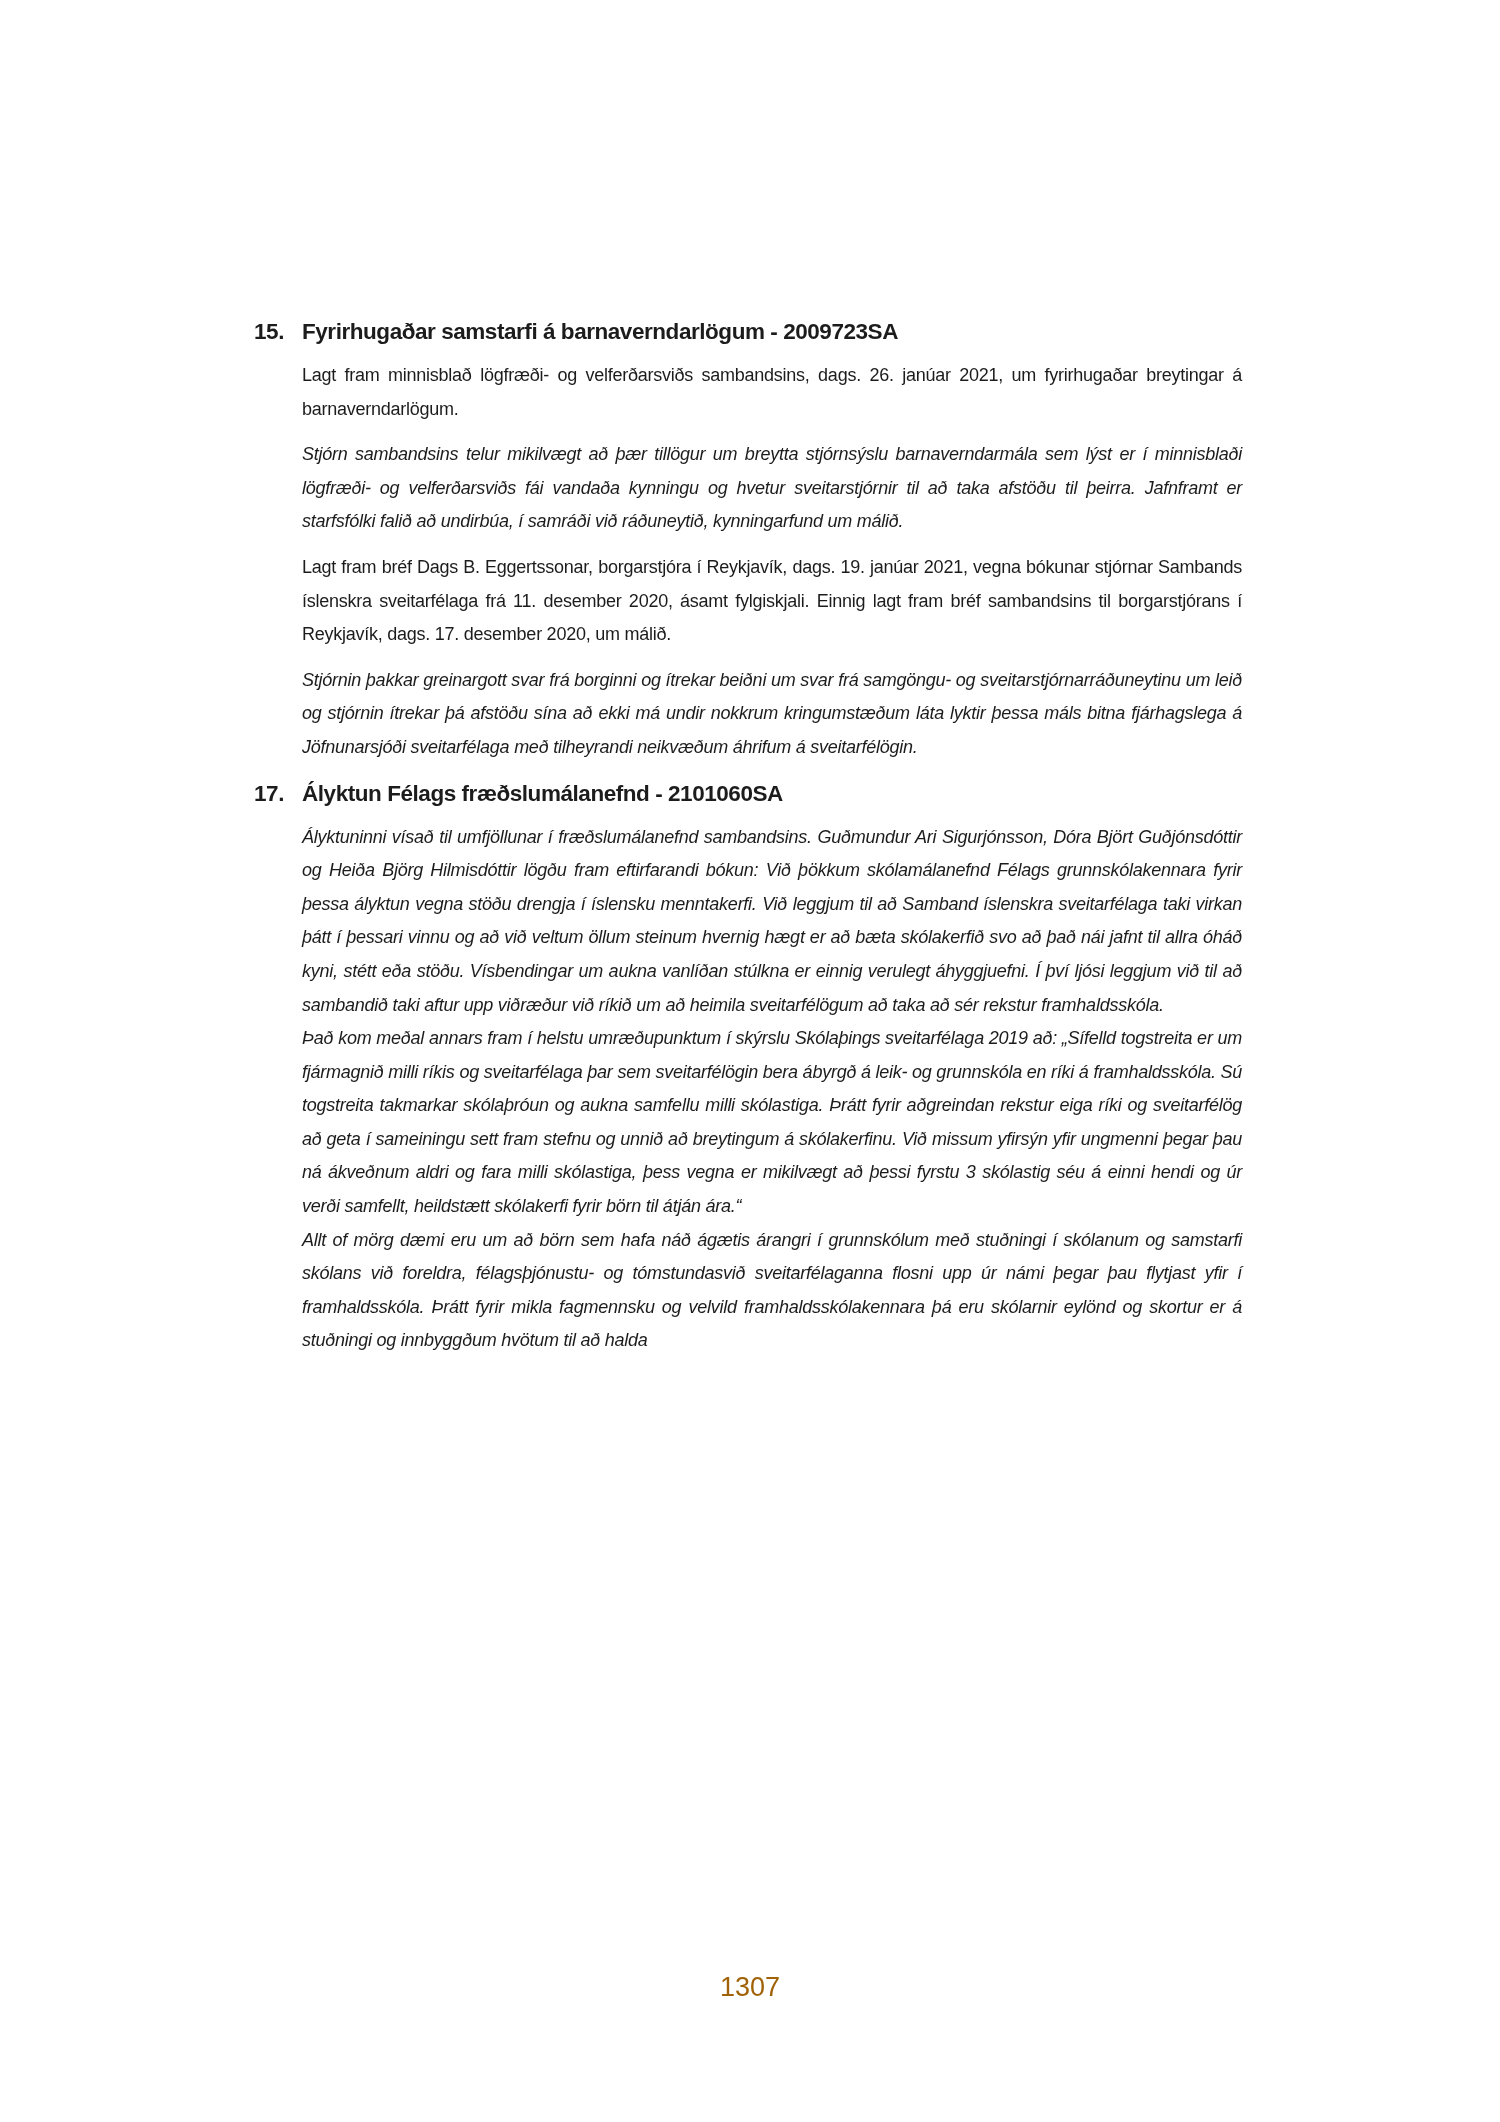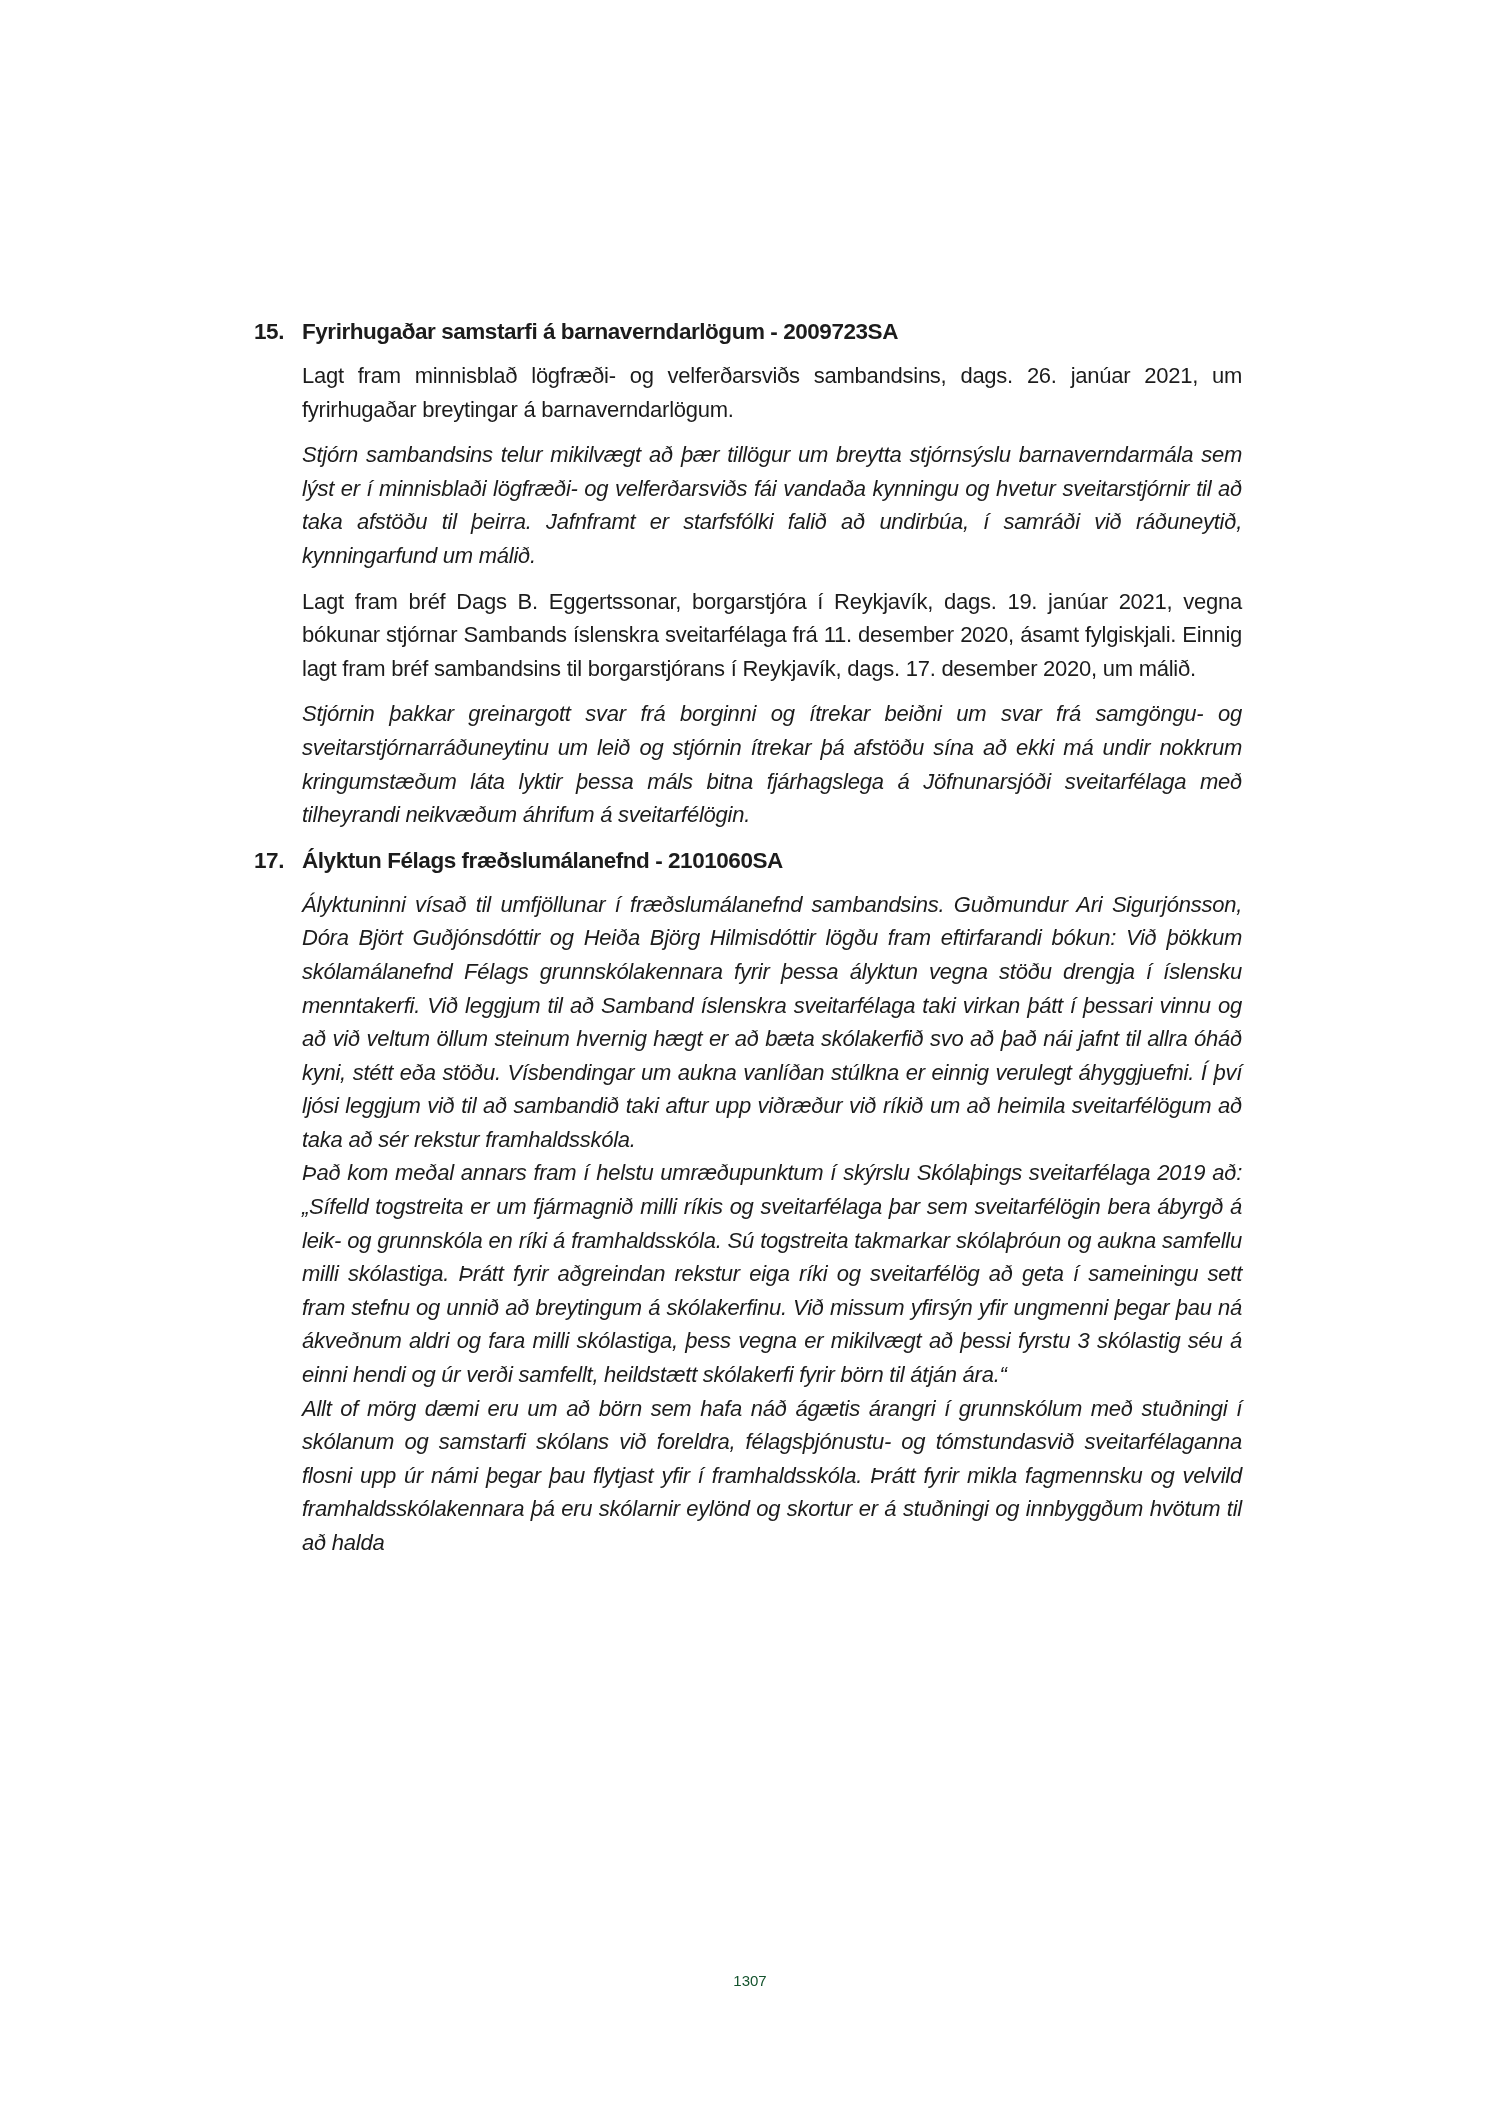--- a/index.html
+++ b/index.html
@@ -47,40 +47,40 @@
     flex: 0 0 48px;
   }
   .heading .title {
     flex: 1;
   }
   .body {
     margin-left: 48px;
     width: 940px;
   }
   .para {
-    font-size: 22px;
+    font-size: 18px;
     line-height: 33.6px;
     text-align: justify;
     letter-spacing: -0.25px;
     margin: 0 0 12px 0;
   }
   .para.italic {
     font-style: italic;
   }
   .para.tight {
     margin-bottom: 0;
   }
   .page-number {
     position: absolute;
     left: 0;
     width: 1500px;
     top: 1972px;
     text-align: center;
-    font-size: 15px;
-    color: #14532d;
+    font-size: 27px;
+    color: #a16207;
   }
 </style>
 </head>
 <body>
 
 <div class="page">
   <div class="content">
 
     <div class="section">
       <div class="heading">

